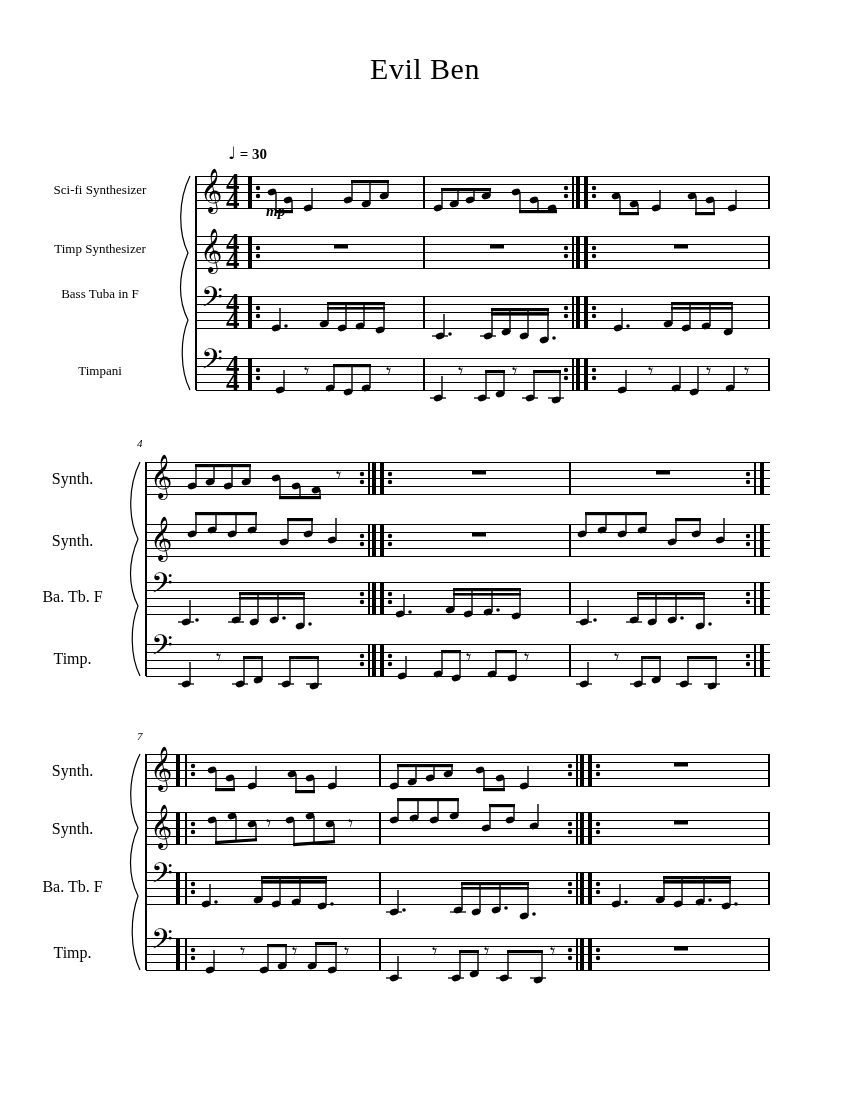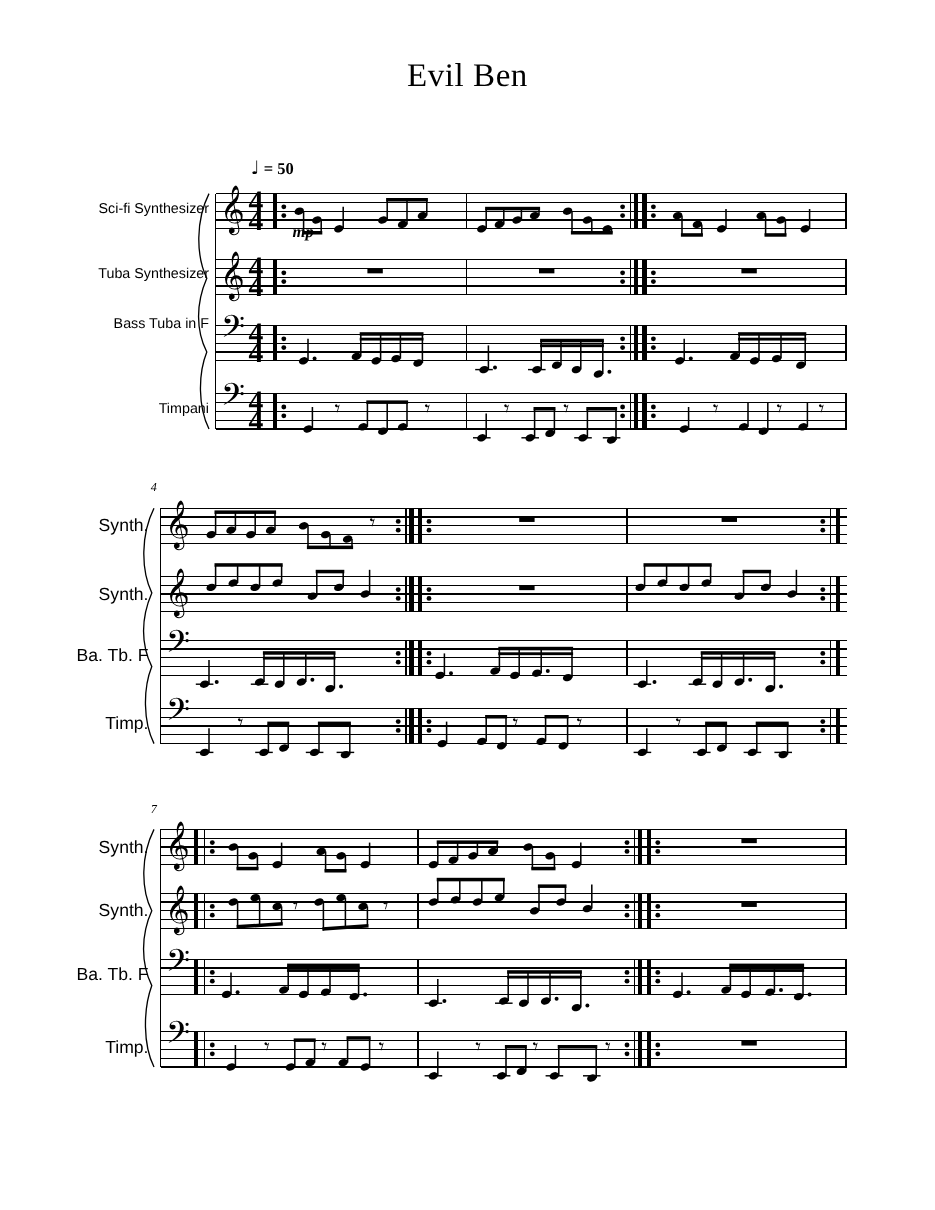--- a/index.html
+++ b/index.html
@@ -43,22 +43,22 @@
   }
   .sysnum {
     position: absolute;
     font-size: 11px;
     font-style: italic;
     font-family: "Liberation Serif", serif;
   }
   .instname {
     position: absolute;
     font-size: 13px;
-    font-family: Liberation Sans, sans-serif;
-    text-align: right;
+    font-family: Liberation Serif, serif;
+    text-align: center;
     white-space: nowrap;
   }
   .instname.small {
     font-size: 16px;
   }
   .dyn {
     position: absolute;
     font-size: 15px;
     font-style: italic;
     font-weight: bold;
@@ -85,28 +85,28 @@
 </style>
 </head>
 <body>
 
 <div class="page">
 
   <div class="title">Evil Ben</div>
 
   <div class="tempo" style="left:228px; top:143px;">
     <span class="notehead">♩</span>
-    <span>= 50</span>
+    <span>= 30</span>
   </div>
 
   <div class="sysnum" style="left:137px; top:437px;">4</div>
   <div class="sysnum" style="left:137px; top:730px;">7</div>
 
   <div class="instname" style="left:10px; top:182px; width:180px;">Sci-fi Synthesizer</div>
-  <div class="instname" style="left:10px; top:241px; width:180px;">Tuba Synthesizer</div>
+  <div class="instname" style="left:10px; top:241px; width:180px;">Timp Synthesizer</div>
   <div class="instname" style="left:10px; top:286px; width:180px;">Bass Tuba in F</div>
   <div class="instname" style="left:10px; top:363px; width:180px;">Timpani</div>
 
   <div class="instname small" style="left:10px; top:470px; width:125px;">Synth.</div>
   <div class="instname small" style="left:10px; top:532px; width:125px;">Synth.</div>
   <div class="instname small" style="left:10px; top:588px; width:125px;">Ba. Tb. F</div>
   <div class="instname small" style="left:10px; top:650px; width:125px;">Timp.</div>
 
   <div class="instname small" style="left:10px; top:762px; width:125px;">Synth.</div>
   <div class="instname small" style="left:10px; top:820px; width:125px;">Synth.</div>

